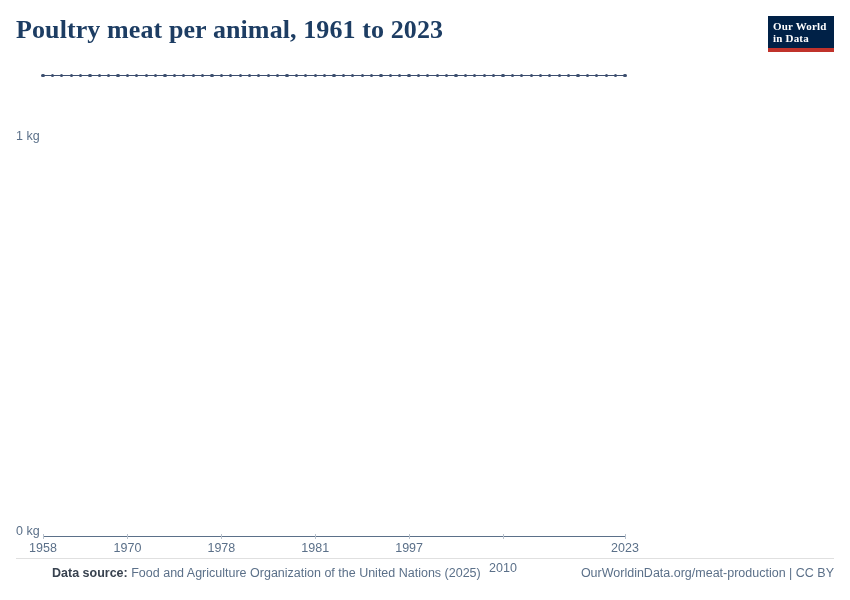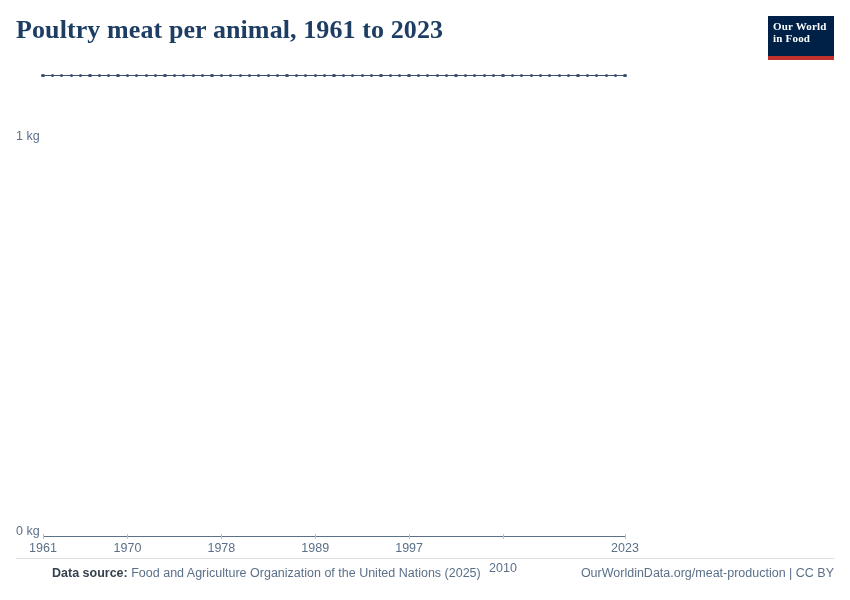--- a/index.html
+++ b/index.html
@@ -40,21 +40,21 @@
     margin: 0;
     white-space: nowrap;
   }
 
   
   .owid-logo {
     position: absolute;
     right: 16px;
     top: 16px;
     width: 66px;
-    height: 44px;
+    height: 36px;
     background: #002147;
     color: #ffffff;
     border-bottom: 4px solid #c0322b;
     box-sizing: border-box;
     padding: 4px 5px 0 5px;
   }
   .owid-logo .l1, .owid-logo .l2 {
     font-family: "Liberation Serif", serif;
     font-weight: bold;
     font-size: 11px;
@@ -151,21 +151,21 @@
 <body>
 
 <div class="chart-root">
 
   <div class="header">
     <h1 class="chart-title">Poultry meat per animal, 1961 to 2023</h1>
   </div>
 
   <div class="owid-logo">
     <span class="l1">Our World</span>
-    <span class="l2">in Food</span>
+    <span class="l2">in Data</span>
   </div>
 
   <div class="plot">
     <div class="axis-label y-top-label">1 kg</div>
     <div class="axis-label y-bottom-label">0 kg</div>
 
     <div class="series-line" style="top:13px;"></div>
     <div class="markers" id="markers" style="top:10px;">
         <div class="marker" style="left: -1.6px; background: rgb(60, 78, 110);"></div>
         <div class="marker" style="left: 7.7871px; background: rgb(60, 78, 110);"></div>
@@ -229,27 +229,27 @@
         <div class="marker" style="left: 552.239px; background: rgb(60, 78, 110);"></div>
         <div class="marker" style="left: 561.626px; background: rgb(60, 78, 110);"></div>
         <div class="marker" style="left: 571.013px; background: rgb(60, 78, 110);"></div>
         <div class="marker" style="left: 580.4px; background: rgb(60, 78, 110);"></div>
       </div>
 
     <div class="axis-line" style="top:474px;"></div>
 
     <div class="x-ticks" id="x-ticks">
         <div class="x-tick-mark" style="left: 0px;"></div>
-        <div class="x-tick-label" style="left: 0px; top: 2px;">1961</div>
+        <div class="x-tick-label" style="left: 0px; top: 2px;">1958</div>
         <div class="x-tick-mark" style="left: 84.4839px;"></div>
         <div class="x-tick-label" style="left: 84.4839px; top: 2px; text-align: center;">1970</div>
         <div class="x-tick-mark" style="left: 178.355px;"></div>
         <div class="x-tick-label" style="left: 178.355px; top: 2px;">1978</div>
         <div class="x-tick-mark" style="left: 272.226px;"></div>
-        <div class="x-tick-label" style="left: 272.226px; top: 2px;">1989</div>
+        <div class="x-tick-label" style="left: 272.226px; top: 2px;">1981</div>
         <div class="x-tick-mark" style="left: 366.097px;"></div>
         <div class="x-tick-label" style="left: 366.097px; top: 2px;">1997</div>
         <div class="x-tick-mark" style="left: 459.968px;"></div>
         <div class="x-tick-label" style="left: 459.968px; top: 2px; margin-top: 20px;">2010</div>
         <div class="x-tick-mark" style="left: 582px;"></div>
         <div class="x-tick-label" style="left: 582px; top: 2px;">2023</div>
       </div>
   </div>
 
   <div class="footer">

